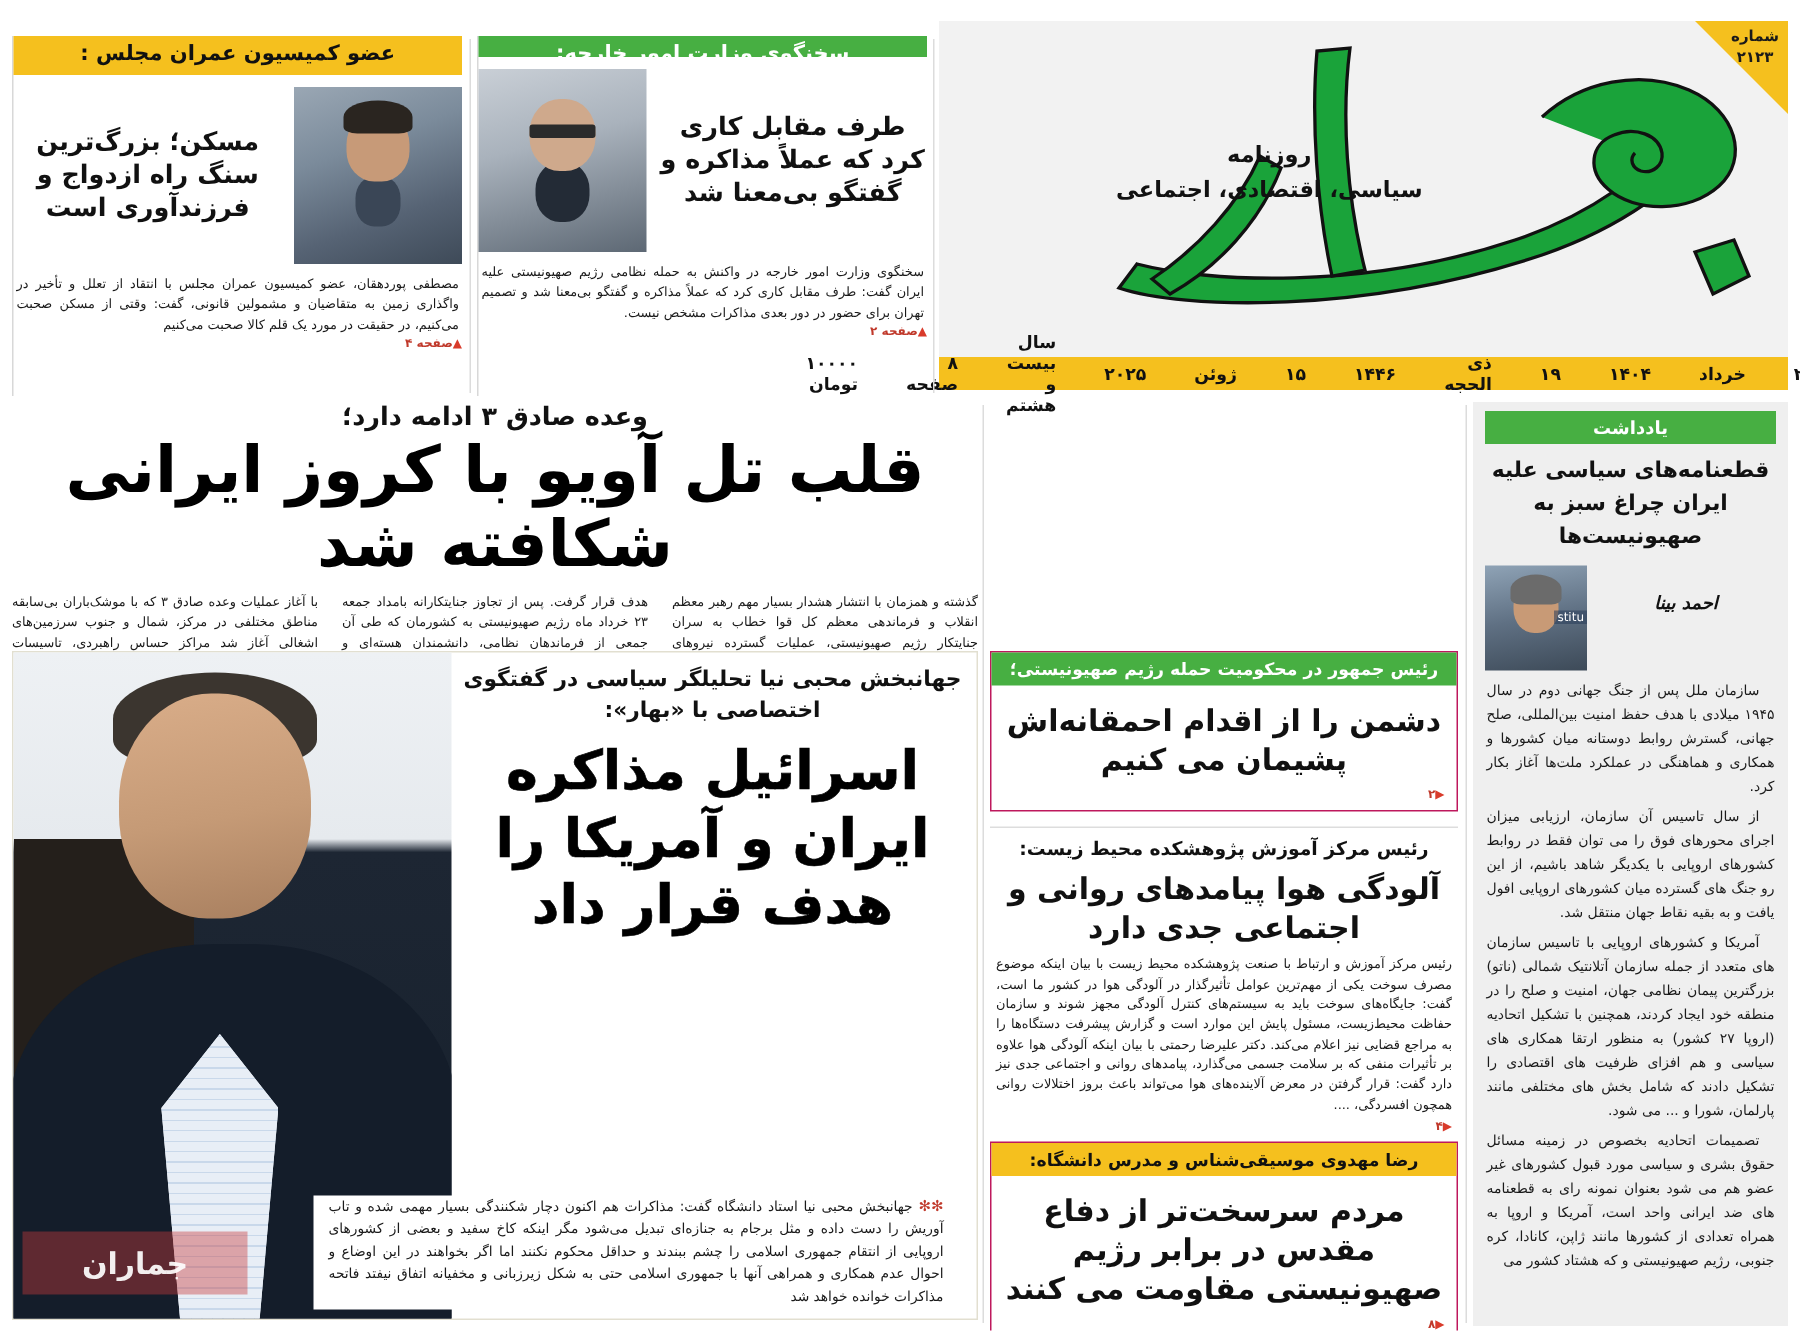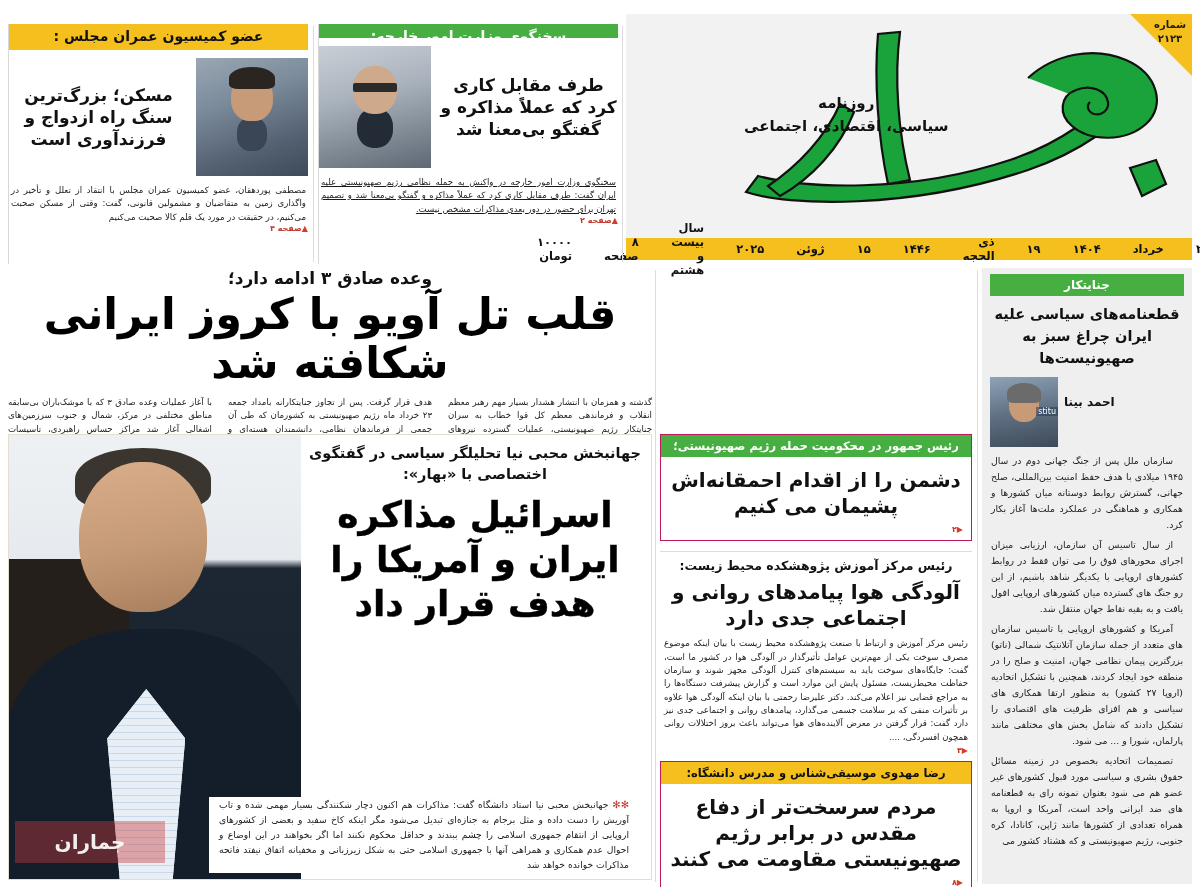--- a/index.html
+++ b/index.html
@@ -78,21 +78,21 @@
     border-radius:46%; background:#cfa98c;
     box-shadow: 0 38px 0 -4px #232b36;
   }
   .box-fm .photo::after{
     content:""; position:absolute; left:50%; top:30%;
     width:44px; height:9px; transform:translateX(-50%);
     background:#2b2b2b; border-radius:2px;
   }
   .box-fm .htxt { flex:1; display:flex; align-items:center; justify-content:center; }
   .box-fm .hl { font-size:17px; }
-  .box-fm .body-txt { margin-top:8px; padding:0 2px;text-decoration:underline; }
+  .box-fm .body-txt { margin-top:8px; padding:0 2px; }
 
   
   .masthead {
     position:absolute; left:626px; top:14px; width:566px; height:246px;
     background:#f2f2f2;
   }
   .corner-flag {
     position:absolute; right:0; top:0; width:0; height:0;
     border-top: 62px solid #F5C01E;
     border-left: 62px solid transparent;
@@ -244,22 +244,23 @@
   .yad-photo::after{
     content:""; position:absolute; left:50%; top:8%;
     width:34px; height:20px; transform:translateX(-50%);
     border-radius:50% 50% 20% 20%; background:#6b6b6b;
   }
   .yad-photo .tag {
     position:absolute; right:0; top:42%; font-size:8px; color:#fff;
     background:rgba(40,60,90,.55); padding:0 2px;
   }
   .yad-name {
-    flex:1; text-align:left; font-weight:bold; font-size:12px;
+    flex:1; text-align:center; font-weight:bold; font-size:12px;
     padding-top:18px;
+    font-style:italic;
   }
   .yad-body {
     padding:6px 9px 0; text-align:justify; font-size:9.3px;
     line-height:1.72; color:#1a1a1a;
   }
   .yad-body p { margin:0 0 4px; text-indent:10px; }
 
   
   .vrule { position:absolute; background:#dcdcdc; width:1px; }
 </style>
@@ -403,21 +404,21 @@
       <div class="banner bar-yellow">رضا مهدوی موسیقی‌شناس و مدرس دانشگاه:</div>
       <div class="hl">مردم سرسخت‌تر از دفاع مقدس در برابر رژیم صهیونیستی مقاومت می کنند</div>
       <div class="pg pgref">
         <span class="tri">▶</span><span>۸</span>
       </div>
     </div>
 
   </div>
 
   <div class="col-right">
-    <div class="yad-banner">جنایتکار</div>
+    <div class="yad-banner">یادداشت</div>
     <div class="yad-title">قطعنامه‌های سیاسی علیه ایران چراغ سبز به صهیونیست‌ها</div>
     <div class="yad-author">
       <div class="yad-photo">
         <span class="tag">stitu</span>
       </div>
       <div class="yad-name">احمد بینا</div>
     </div>
     <div class="yad-body">
       <p>سازمان ملل پس از جنگ جهانی دوم در سال ۱۹۴۵ میلادی با هدف حفظ امنیت بین‌المللی، صلح جهانی، گسترش روابط دوستانه میان کشورها و همکاری و هماهنگی در عملکرد ملت‌ها آغاز بکار کرد.</p>
       <p>از سال تاسیس آن سازمان، ارزیابی میزان اجرای محورهای فوق را می توان فقط در روابط کشورهای اروپایی با یکدیگر شاهد باشیم، از این رو جنگ های گسترده میان کشورهای اروپایی افول یافت و به بقیه نقاط جهان منتقل شد.</p>

